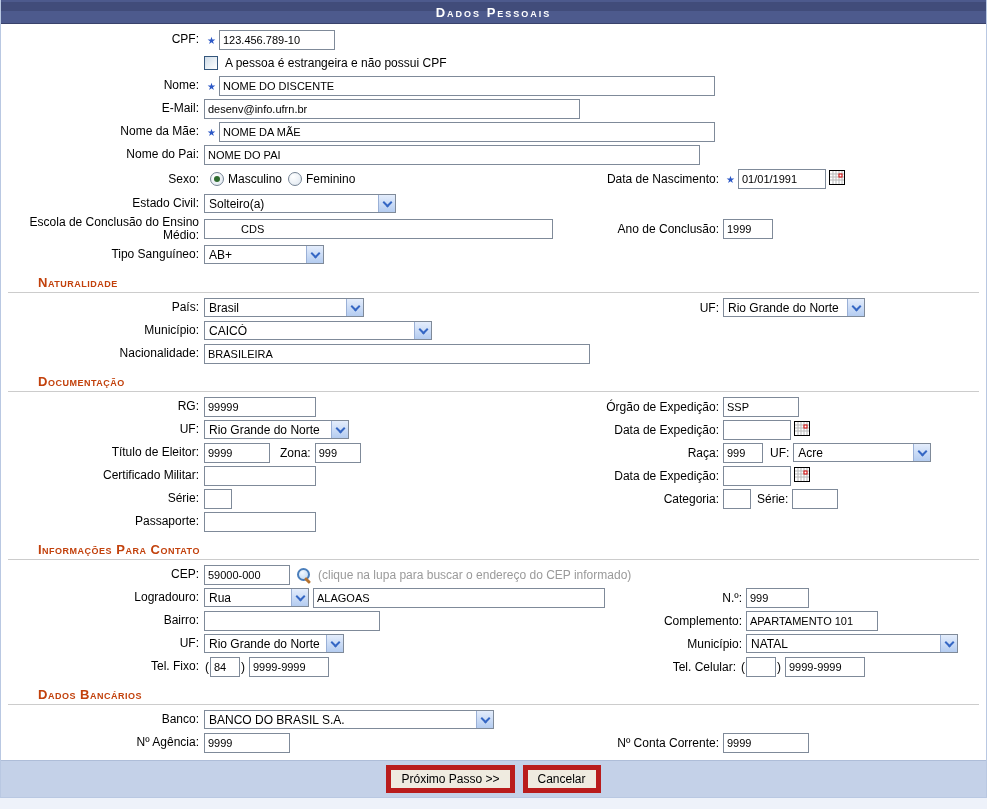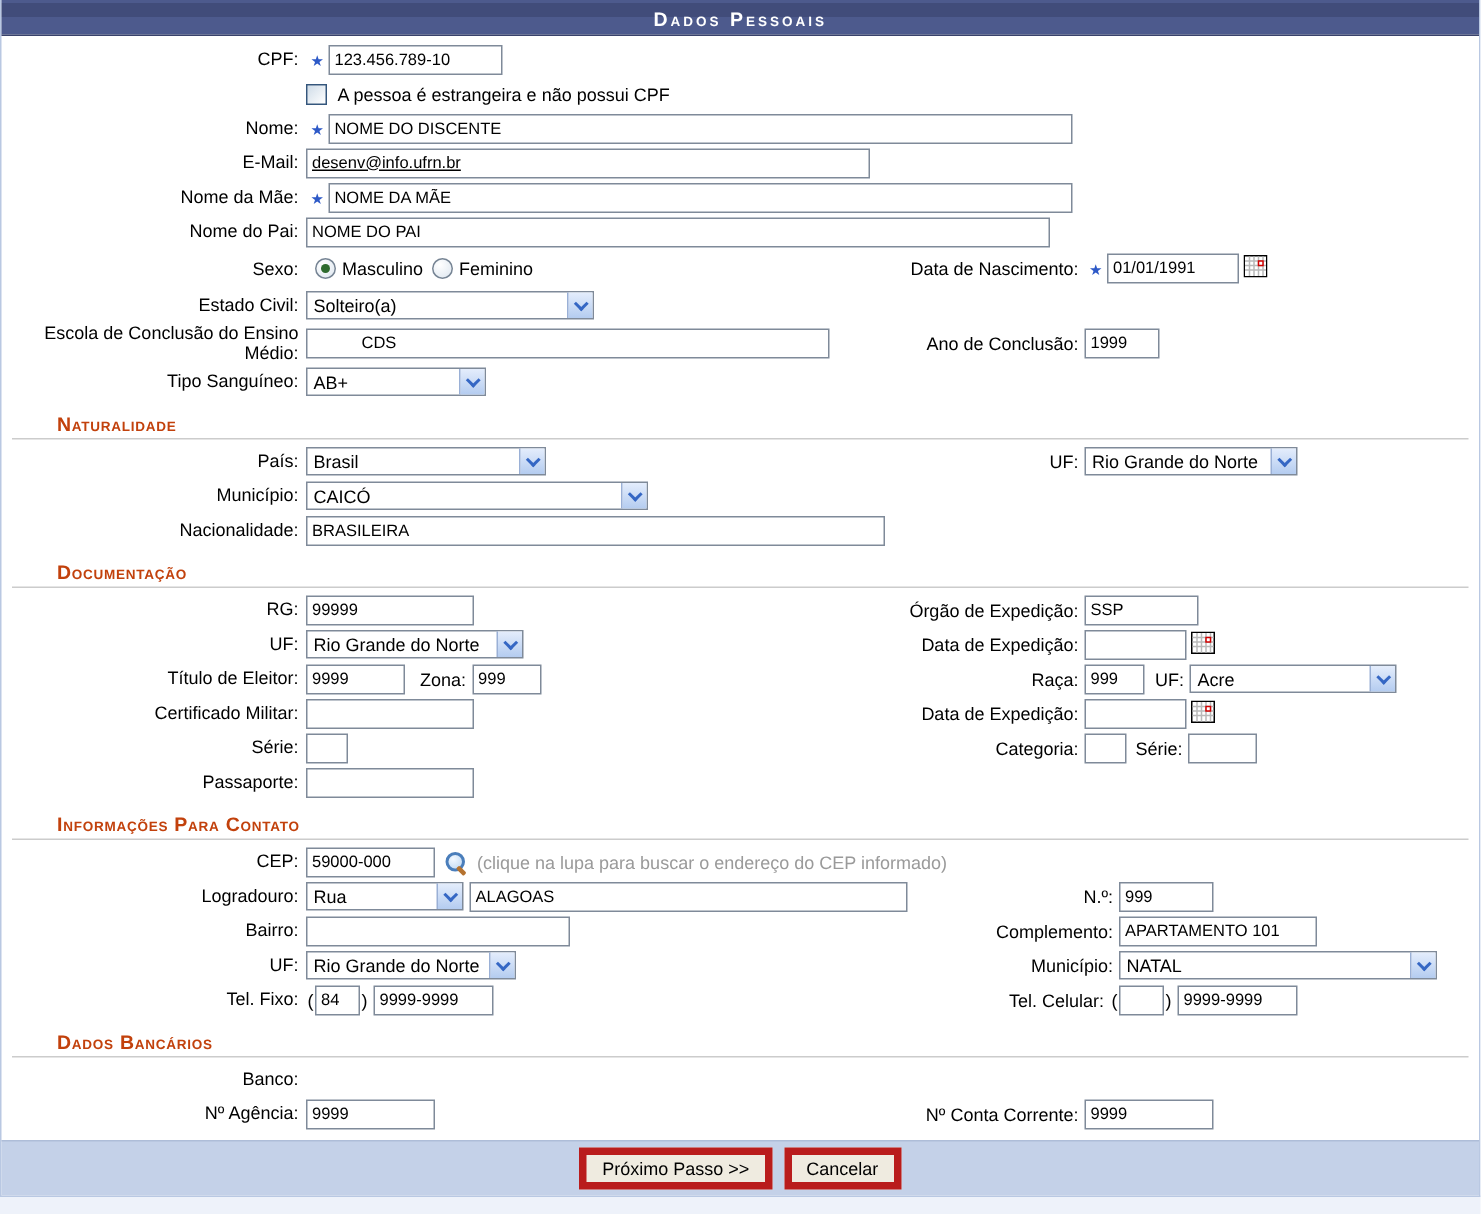--- a/index.html
+++ b/index.html
@@ -109,21 +109,21 @@
     </div>
 
     <div class="row">
       <span class="ll">Nome:</span>
       <span class="star"></span>
       <input class="inp" style="width: 488px;" value="NOME DO DISCENTE">
     </div>
 
     <div class="row">
       <span class="ll">E-Mail:</span>
-      <input class="inp" style="width: 368px; text-decoration: underline;" value="desenv@info.ufrn.br">
+      <input class="inp" style="width: 368px;" value="desenv@info.ufrn.br">
     </div>
 
     <div class="row">
       <span class="ll">Nome da Mãe:</span>
       <span class="star"></span>
       <input class="inp" style="width: 488px;" value="NOME DA MÃE">
     </div>
 
     <div class="row">
       <span class="ll">Nome do Pai:</span>
@@ -364,20 +364,26 @@
         <input class="inp" style="width: 22px;" value="">
         <span class="paren">)</span>
         <input class="inp" style="width: 72px; margin-left: 3px;" value="9999-9999">
       </span>
     </div>
 
     <div class="sect">Dados Bancários</div>
 
     <div class="row">
       <span class="ll">Banco:</span>
+      <span class="sel" style="width:290px">
+        <span class="t">BANCO DO BRASIL S.A.</span>
+        <span class="a">
+            <span class="chev"></span>
+          </span>
+      </span>
     </div>
 
     <div class="row">
       <span class="ll">Nº Agência:</span>
       <input class="inp" style="width: 78px;" value="9999">
       <span class="rp">
         <span class="rl">Nº Conta Corrente:</span>
         <input class="inp" style="width: 78px;" value="9999">
       </span>
     </div>

